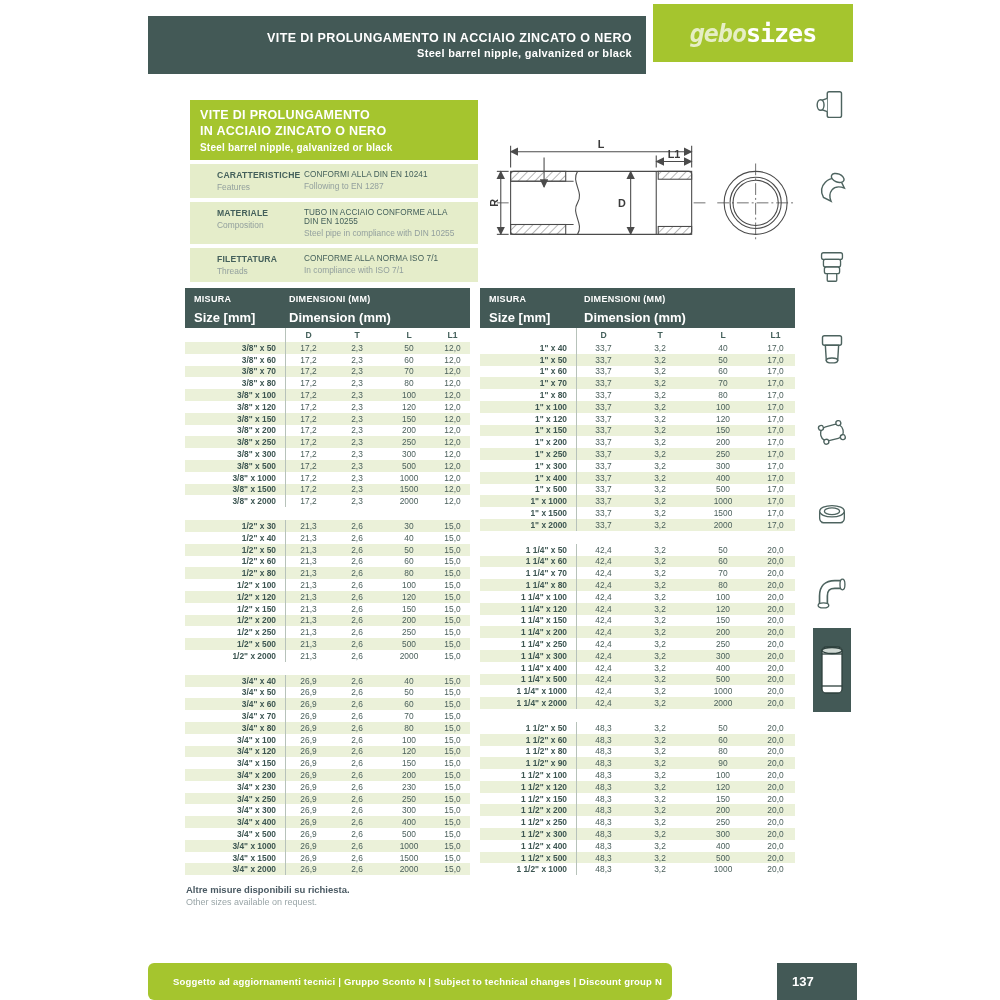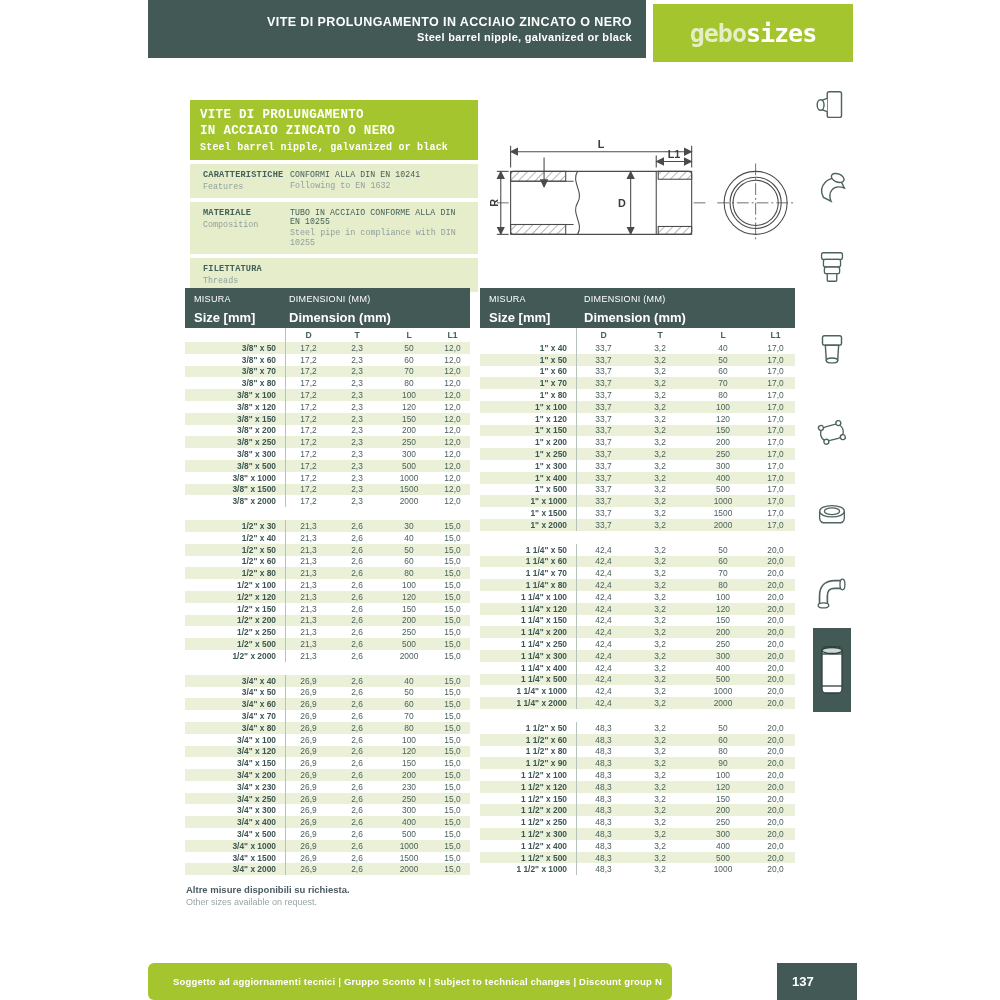--- a/index.html
+++ b/index.html
@@ -1,51 +1,51 @@
 <!DOCTYPE html>
 <html><head>
 <meta charset="utf-8">
 <style>
   html,body{margin:0;padding:0;background:#fff;}
   .page{position:relative;width:1000px;height:1000px;background:#ffffff;overflow:hidden;
         font-family:"Liberation Sans",sans-serif;color:#4a5f5b;}
 
   
-  .header-bar{position:absolute;left:148px;top:0;width:498px;height:58px;background:#435956;
+  .header-bar{position:absolute;left:148px;top:16px;width:498px;height:58px;background:#435956;
     display:flex;flex-direction:column;justify-content:center;align-items:flex-end;padding-right:14px;box-sizing:border-box;}
   .header-bar .t1{color:#fff;font-weight:bold;font-size:12.5px;letter-spacing:.4px;}
   .header-bar .t2{color:#fff;font-weight:bold;font-size:11px;letter-spacing:.3px;margin-top:2px;}
   .logo-box{position:absolute;left:653px;top:4px;width:200px;height:58px;background:#a5c52e;
     display:flex;align-items:center;justify-content:center;}
   .logo{font-family:"DejaVu Sans Mono",monospace;font-weight:bold;font-size:25px;color:#fff;letter-spacing:-1px;}
-  .logo .lg1{opacity:.72;}
+  .logo .lg1{opacity:.72;font-style:italic;}
 
   
-  .info-panel{position:absolute;left:190px;top:100px;width:288px;font-family:Liberation Mono, monospace;}
+  .info-panel{position:absolute;left:190px;top:100px;width:288px;}
   .info-title{background:#a5c52e;color:#fff;padding:8px 10px 7px 10px;}
   .info-title .l1{font-weight:bold;font-size:12.5px;line-height:1.25;letter-spacing:.3px;}
   .info-title .sub{font-weight:bold;font-size:10px;margin-top:3px;letter-spacing:.2px;}
-  .info-row{display:flex;background:#e5edca;margin-top:4px;padding:6px 4px;}
+  .info-row{display:flex;background:#e5edca;margin-top:4px;padding:6px 18px;}
   .info-row .lab{width:96px;padding-left:9px;box-sizing:border-box;flex:none;}
   .info-row .val{flex:1;padding-right:4px;}
   .info-row .b{font-weight:bold;font-size:8.6px;color:#44605b;letter-spacing:.2px;}
   .info-row .g{font-size:8.4px;color:#93a09e;margin-top:2px;}
   .info-row .v{font-size:8.2px;color:#44605b;letter-spacing:.1px;}
 
   
   .drawing{position:absolute;left:483px;top:132px;}
 
   
   .ptable{position:absolute;top:288px;}
   .ptable.left{left:185px;width:285px;--cols:100px 46px 52px 52px 35px;}
   .ptable.right{left:480px;width:315px;--cols:96px 54px 60px 66px 39px;}
   .thead{position:relative;height:40px;background:#435956;color:#fff;}
   .thead .c1{position:absolute;left:9px;top:6px;}
   .thead .c2{position:absolute;left:104px;top:6px;}
-  .thead .hb{font-weight:normal;font-size:9px;letter-spacing:.3px;}
+  .thead .hb{font-weight:bold;font-size:9px;letter-spacing:.3px;}
   .thead .hs{font-weight:bold;font-size:13px;margin-top:6px;}
   .subhead{display:grid;grid-template-columns:var(--cols);height:14px;align-items:center;}
   .subhead .cell{text-align:center;font-weight:bold;font-size:8.6px;color:#44605b;}
   .trow{display:grid;grid-template-columns:var(--cols);height:11.8px;align-items:center;}
   .trow.alt{background:#ebf1d9;}
   .cell{font-size:8.4px;color:#4a5f5b;text-align:center;}
   .c-size{text-align:right;padding-right:9px;font-weight:bold;color:#3d5652;}
   .subhead .c-d,.trow .c-d{border-left:1px solid #b7c2ba;height:100%;display:flex;align-items:center;justify-content:center;}
   .gap{height:13px;}
 
@@ -87,37 +87,41 @@
       <div class="l1">IN ACCIAIO ZINCATO O NERO</div>
       <div class="sub">Steel barrel nipple, galvanized or black</div>
     </div>
     <div class="info-row">
       <div class="lab">
           <div class="b">CARATTERISTICHE</div>
         <div class="g">Features</div>
         </div>
       <div class="val">
           <div class="v">CONFORMI ALLA DIN EN 10241</div>
-        <div class="g">Following to EN 1632</div>
+        <div class="g">Following to EN 1287</div>
         </div>
     </div>
     <div class="info-row">
       <div class="lab">
           <div class="b">MATERIALE</div>
         <div class="g">Composition</div>
         </div>
       <div class="val">
           <div class="v">TUBO IN ACCIAIO CONFORME ALLA DIN EN 10255</div>
         <div class="g">Steel pipe in compliance with DIN 10255</div>
         </div>
     </div>
     <div class="info-row">
       <div class="lab">
           <div class="b">FILETTATURA</div>
         <div class="g">Threads</div>
+        </div>
+      <div class="val">
+          <div class="v">CONFORME ALLA NORMA ISO 7/1</div>
+        <div class="g">In compliance with ISO 7/1</div>
         </div>
     </div>
   </div>
 
   <svg class="drawing" width="315" height="123" viewBox="0 0 320 125">
     <defs>
       <marker id="ar" viewBox="0 0 10 10" refX="9" refY="5" markerWidth="8" markerHeight="8" orient="auto-start-reverse">
         <path d="M0 0 L10 5 L0 10 z" fill="#4b4b4b"></path>
       </marker>
       <pattern id="hatch" width="6" height="6" patternUnits="userSpaceOnUse" patternTransform="rotate(45)">

